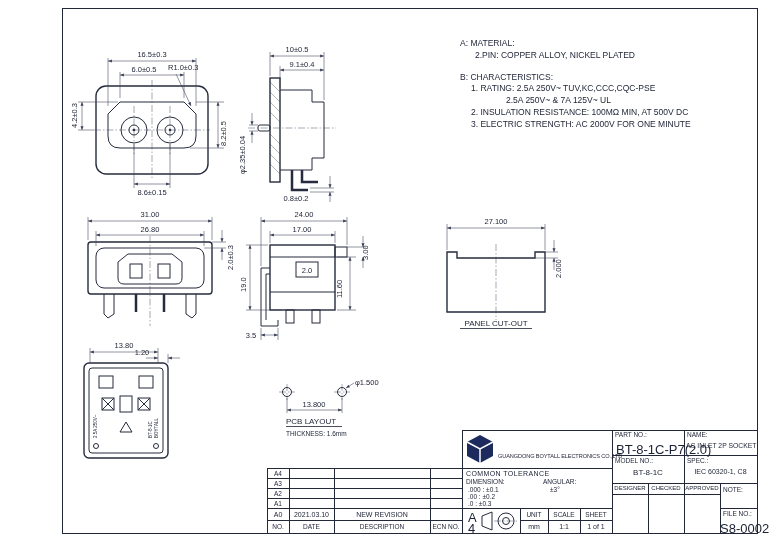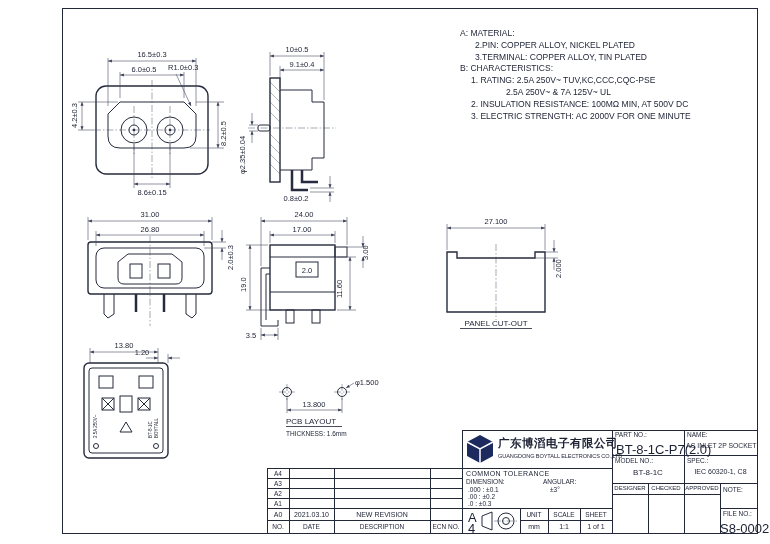--- a/index.html
+++ b/index.html
@@ -14,21 +14,21 @@
   .ln2{stroke:#262b3d;stroke-width:1.4;fill:none}
   .pin{stroke:#262b3d;stroke-width:2.5;fill:none}
   .dm{stroke:#3a4056;stroke-width:0.55;fill:none}
   .cl{stroke:#3a4056;stroke-width:0.45;fill:none;stroke-dasharray:7 2 1.5 2}
   .ht{stroke:#262b3d;stroke-width:0.35}
   svg text{fill:#1c2133;font-size:7.5px;font-family:"Liberation Sans",sans-serif}
   svg text.t45{font-size:4.5px}
   svg text.cap{font-size:8px}
   
   #spec .sp{font-size:8.5px;line-height:11.8px}
-  #spec .h{margin-top:0}
+  #spec .h{margin-top:10px}
   #spec .i1{padding-left:15px}
   #spec .i2{padding-left:11px}
   #spec .i3{padding-left:46px}
   #spec-title{font-size:11px;font-weight:bold;font-style:italic;text-decoration:underline;letter-spacing:1.5px;margin-bottom:7px;margin-left:2px}
   
   .lab{font-size:6.5px}
   .lab6{font-size:6px}
   .val7{font-size:7px}
   .val75{font-size:13px}
   .val8{font-size:8px}
@@ -135,21 +135,20 @@
       <text x="57" y="10" text-anchor="middle">10±0.5</text>
       <text x="62" y="25" text-anchor="middle">9.1±0.4</text>
       <text transform="translate(5,132) rotate(-90)">φ2.35±0.04</text>
       <text x="56" y="159" text-anchor="middle">0.8±0.2</text>
     </svg>
   </div>
 
   <div class="abs" id="spec" style="left:460px;top:28px;width:298px">
     <div class="sp h">A: MATERIAL:</div>
     <div class="sp i1">2.PIN: COPPER ALLOY, NICKEL PLATED</div>
-    <div class="sp i1">3.TERMINAL: COPPER ALLOY, TIN PLATED</div>
     <div class="sp h">B: CHARACTERISTICS:</div>
     <div class="sp i2">1. RATING: 2.5A 250V~ TUV,KC,CCC,CQC-PSE</div>
     <div class="sp i3">2.5A 250V~ &amp; 7A 125V~ UL</div>
     <div class="sp i2">2. INSULATION RESISTANCE: 100MΩ MIN, AT 500V DC</div>
     <div class="sp i2">3. ELECTRIC STRENGTH: AC 2000V FOR ONE MINUTE</div>
   </div>
 
   <div class="abs" style="left:66px;top:208px">
     <svg width="172" height="122" viewBox="0 0 172 122">
       <defs>
@@ -352,21 +351,20 @@
   <div class="vline" style="left:648px;top:483px;height:50px"></div>
   <div class="vline" style="left:684px;top:430px;height:103px"></div>
   <div class="vline" style="left:720px;top:483px;height:50px"></div>
 
   <div class="abs" style="left:466px;top:434px">
     <svg width="28" height="30" viewBox="0 0 28 30">
       <path d="M14,1 L27,8 L27,22 L14,29 L1,22 L1,8 Z" fill="#1c2a5e"></path>
       <path d="M1,8 L14,15 L27,8 M14,15 L14,29" stroke="#ffffff" stroke-width="1.5" fill="none"></path>
     </svg>
   </div>
-  <div class="abs" id="company-cn" style="left:498px;top:436px">广东博滔电子有限公司</div>
   <div class="abs" id="company-en" style="left:498px;top:453px">GUANGDONG BOYTALL ELECTRONICS CO.,LTD</div>
 
   <div class="abs lab" style="left:615px;top:431px">PART NO.:</div>
   <div class="abs val75" style="left:616px;top:442px">BT-8-1C-P7(2.0)</div>
   <div class="abs lab" style="left:687px;top:431px">NAME:</div>
   <div class="abs" style="left:686px;top:442px;font-size:6.8px">AC INLET 2P SOCKET</div>
 
   <div class="abs lab" style="left:615px;top:457px">MODEL NO.:</div>
   <div class="abs val8 ctr" style="left:612px;top:468px;width:72px">BT-8-1C</div>
   <div class="abs lab" style="left:687px;top:457px">SPEC.:</div>

